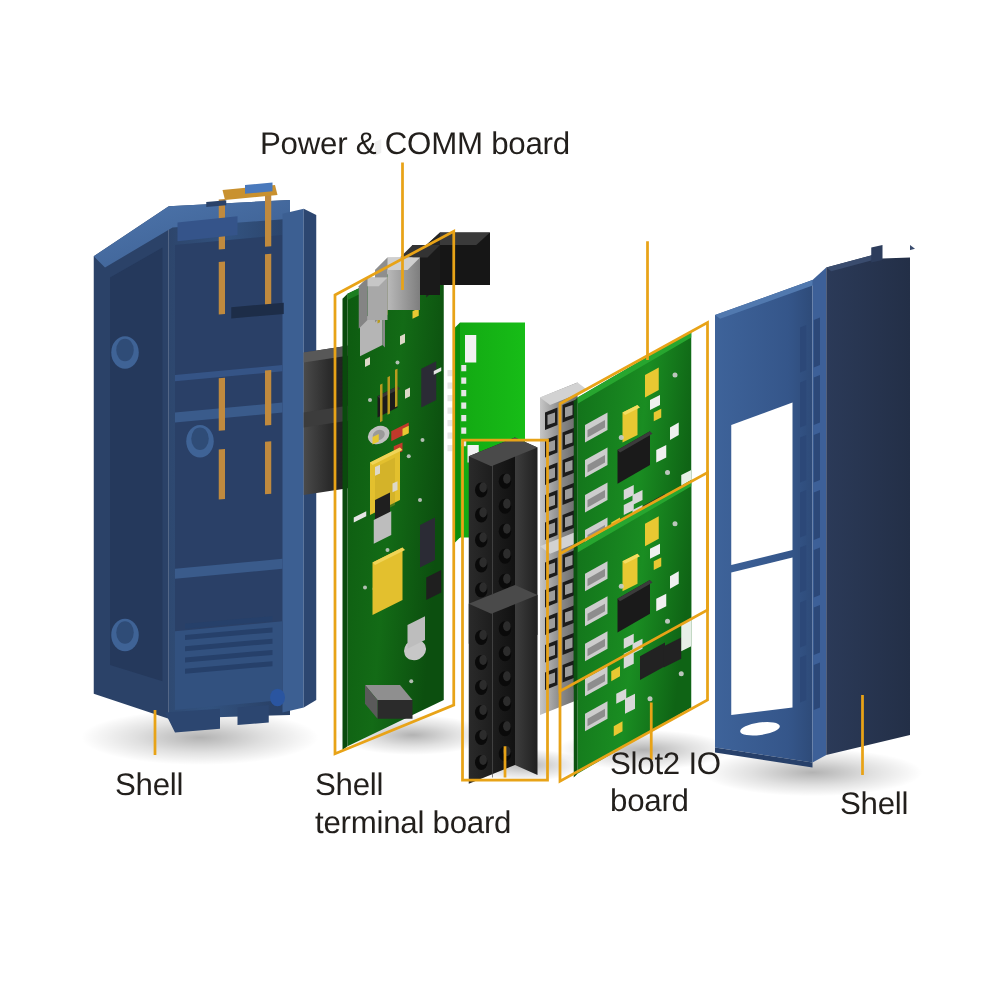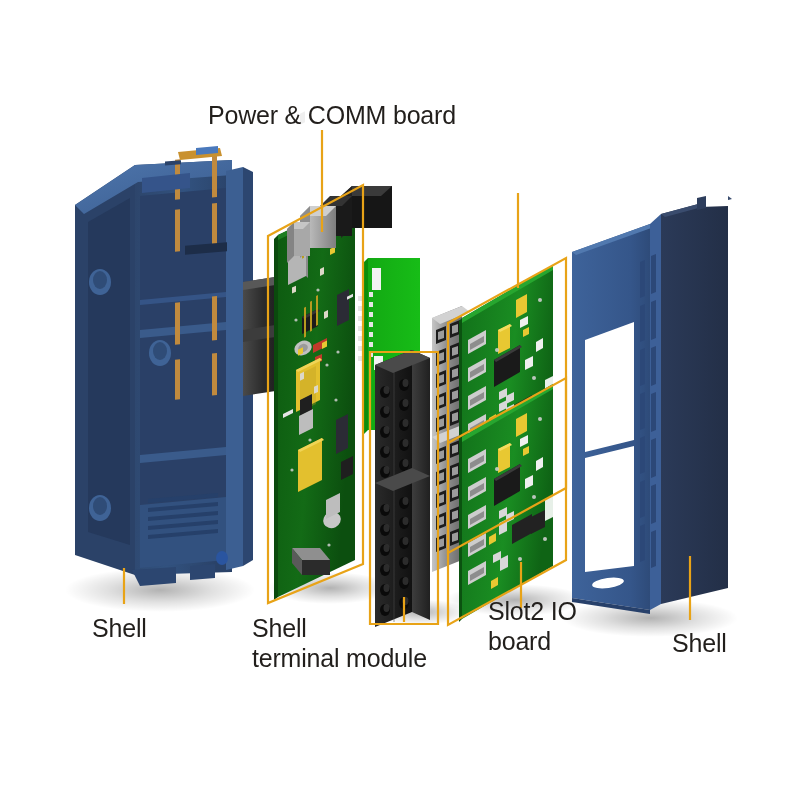--- a/index.html
+++ b/index.html
@@ -660,19 +660,19 @@
     <line x1="521" y1="562" x2="521" y2="608"></line>
     <line x1="690" y1="556" x2="690" y2="620"></line>
   </g>
 </svg>
 
 <div class="lbl" style="left:208px;top:100px;">Power &amp; COMM board</div>
 
 
 <div class="lbl" style="left:92px;top:613px;">Shell</div>
 
-<div class="lbl" style="left:252px;top:613px;"><span>Shell</span><br><span>terminal module</span></div>
+<div class="lbl" style="left:252px;top:613px;"><span>Shell</span><br><span>terminal board</span></div>
 
 <div class="lbl" style="left:488px;top:596px;"><span>Slot2 IO</span><br><span>board</span></div>
 
 <div class="lbl" style="left:672px;top:628px;">Shell</div>
 
 </div>
 
 </body></html>

